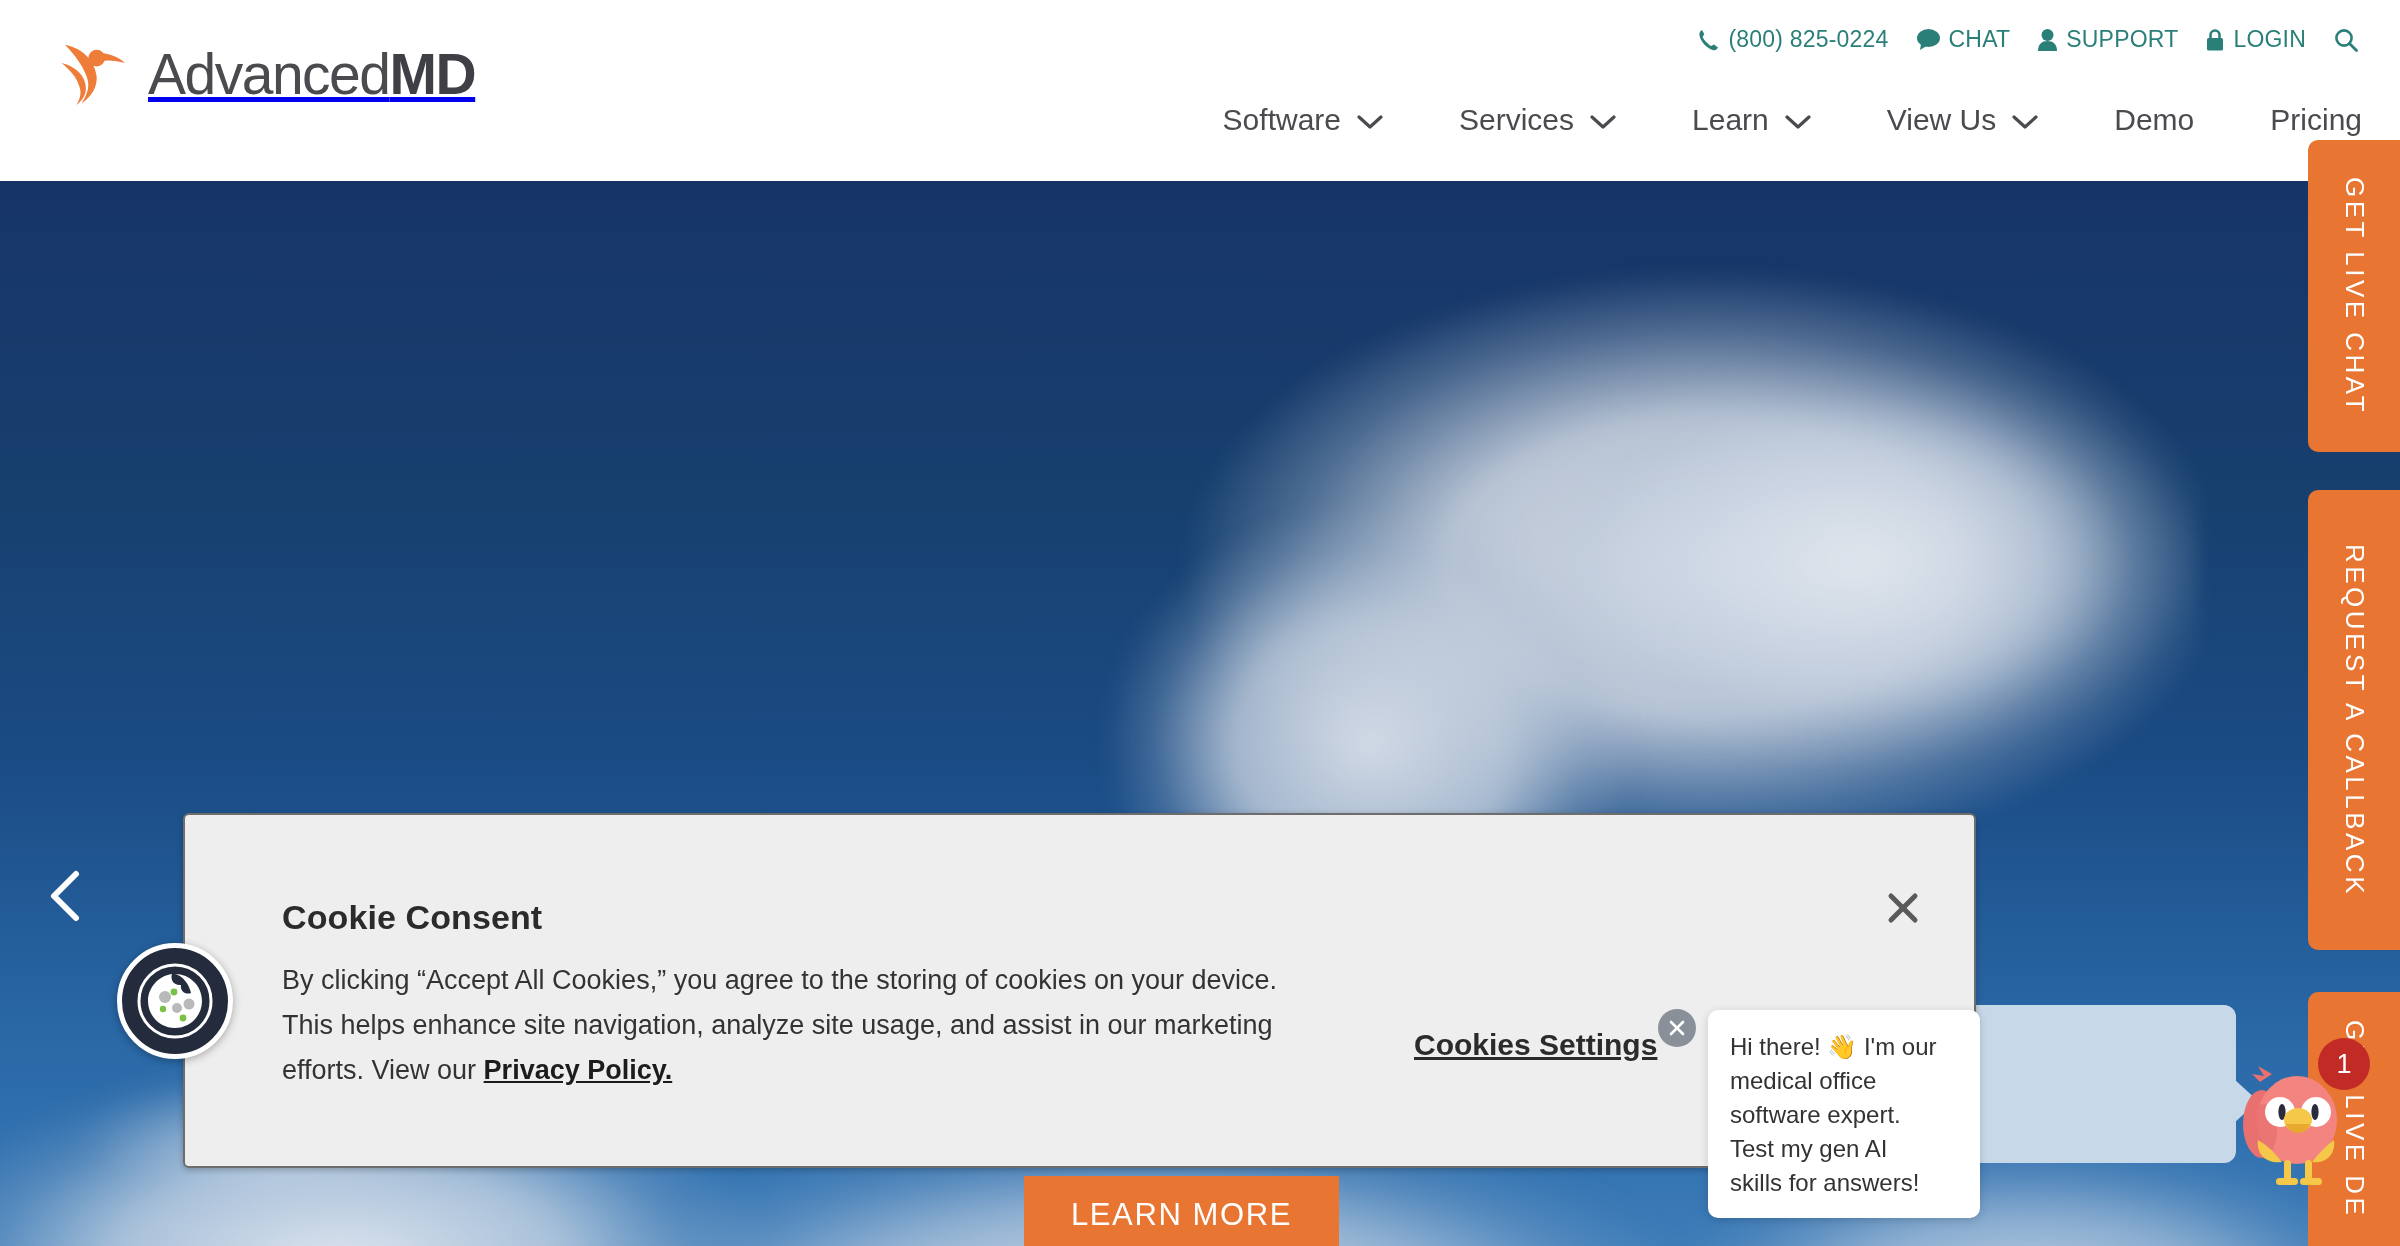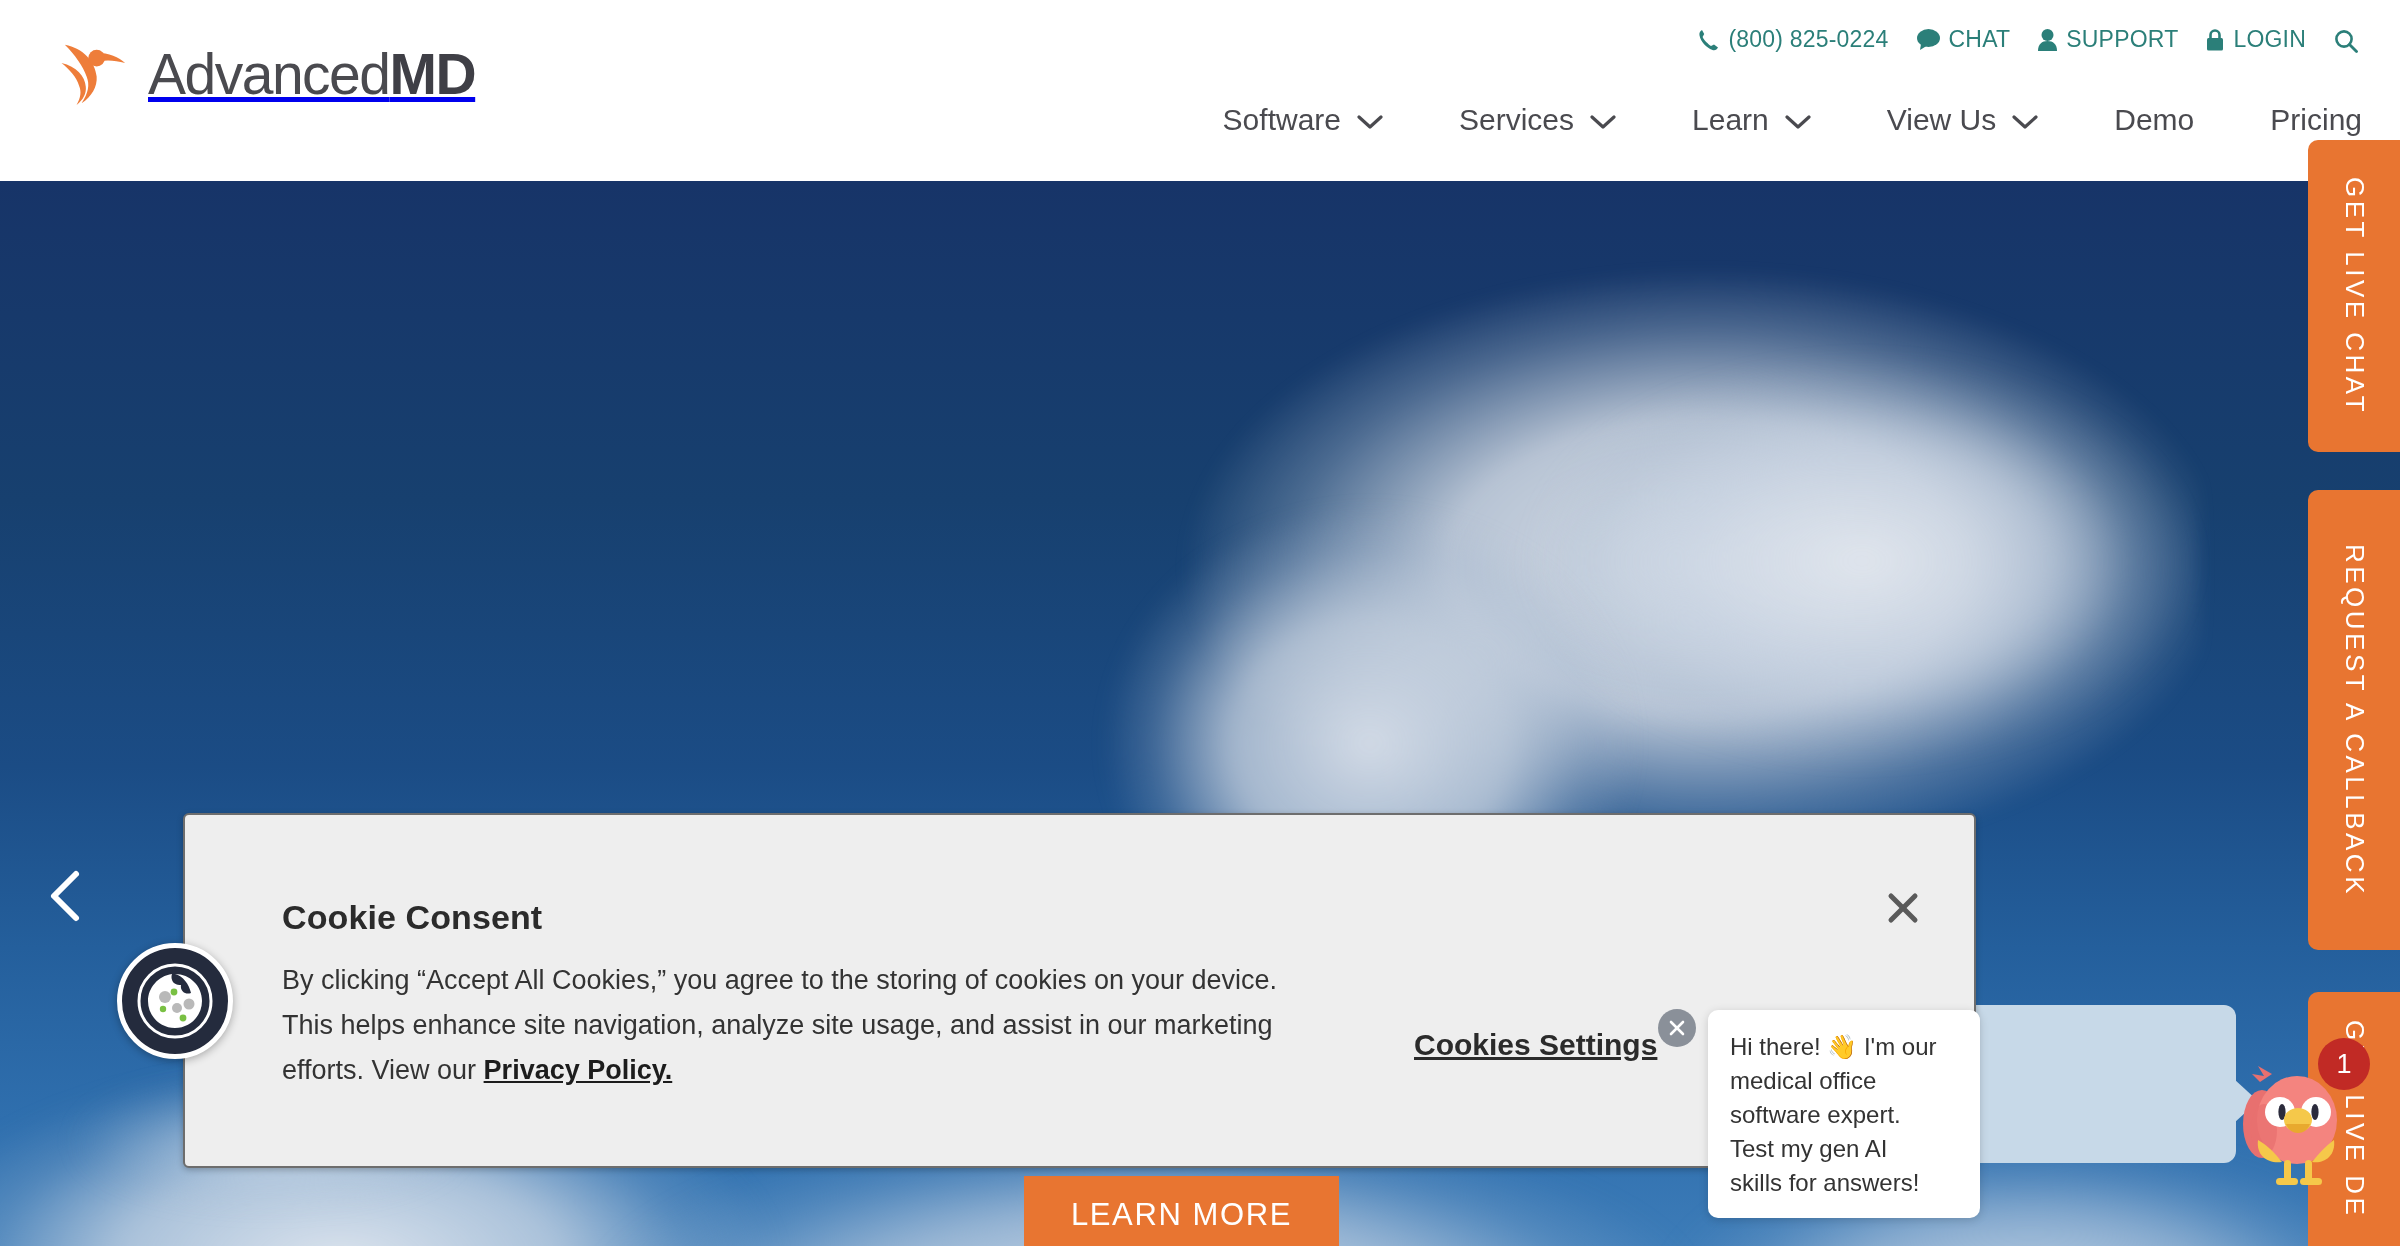--- a/index.html
+++ b/index.html
@@ -29,21 +29,21 @@
     font-size: 57px; letter-spacing: -1.5px;
     color: #4a4a4f; font-weight: 300;
     line-height: 1; white-space: nowrap;
     font-family: "Liberation Sans", sans-serif;
   }
   .logo-text b { font-weight: 700; color: #3f3f46; }
 
   
   .util-nav {
     position: absolute; right: 28px; top: 22px;
-    display: flex; align-items: flex-end; gap: 0px;
+    display: flex; align-items: center; gap: 0px;
     color: #2b7f79;
     font-size: 23px;
   }
   .util-item {
     display: flex; align-items: center; gap: 9px;
     color: #2b7f79; text-decoration: none;
     padding: 4px 14px; white-space: nowrap;
     letter-spacing: .2px;
   }
   .util-item svg { display:block; }

